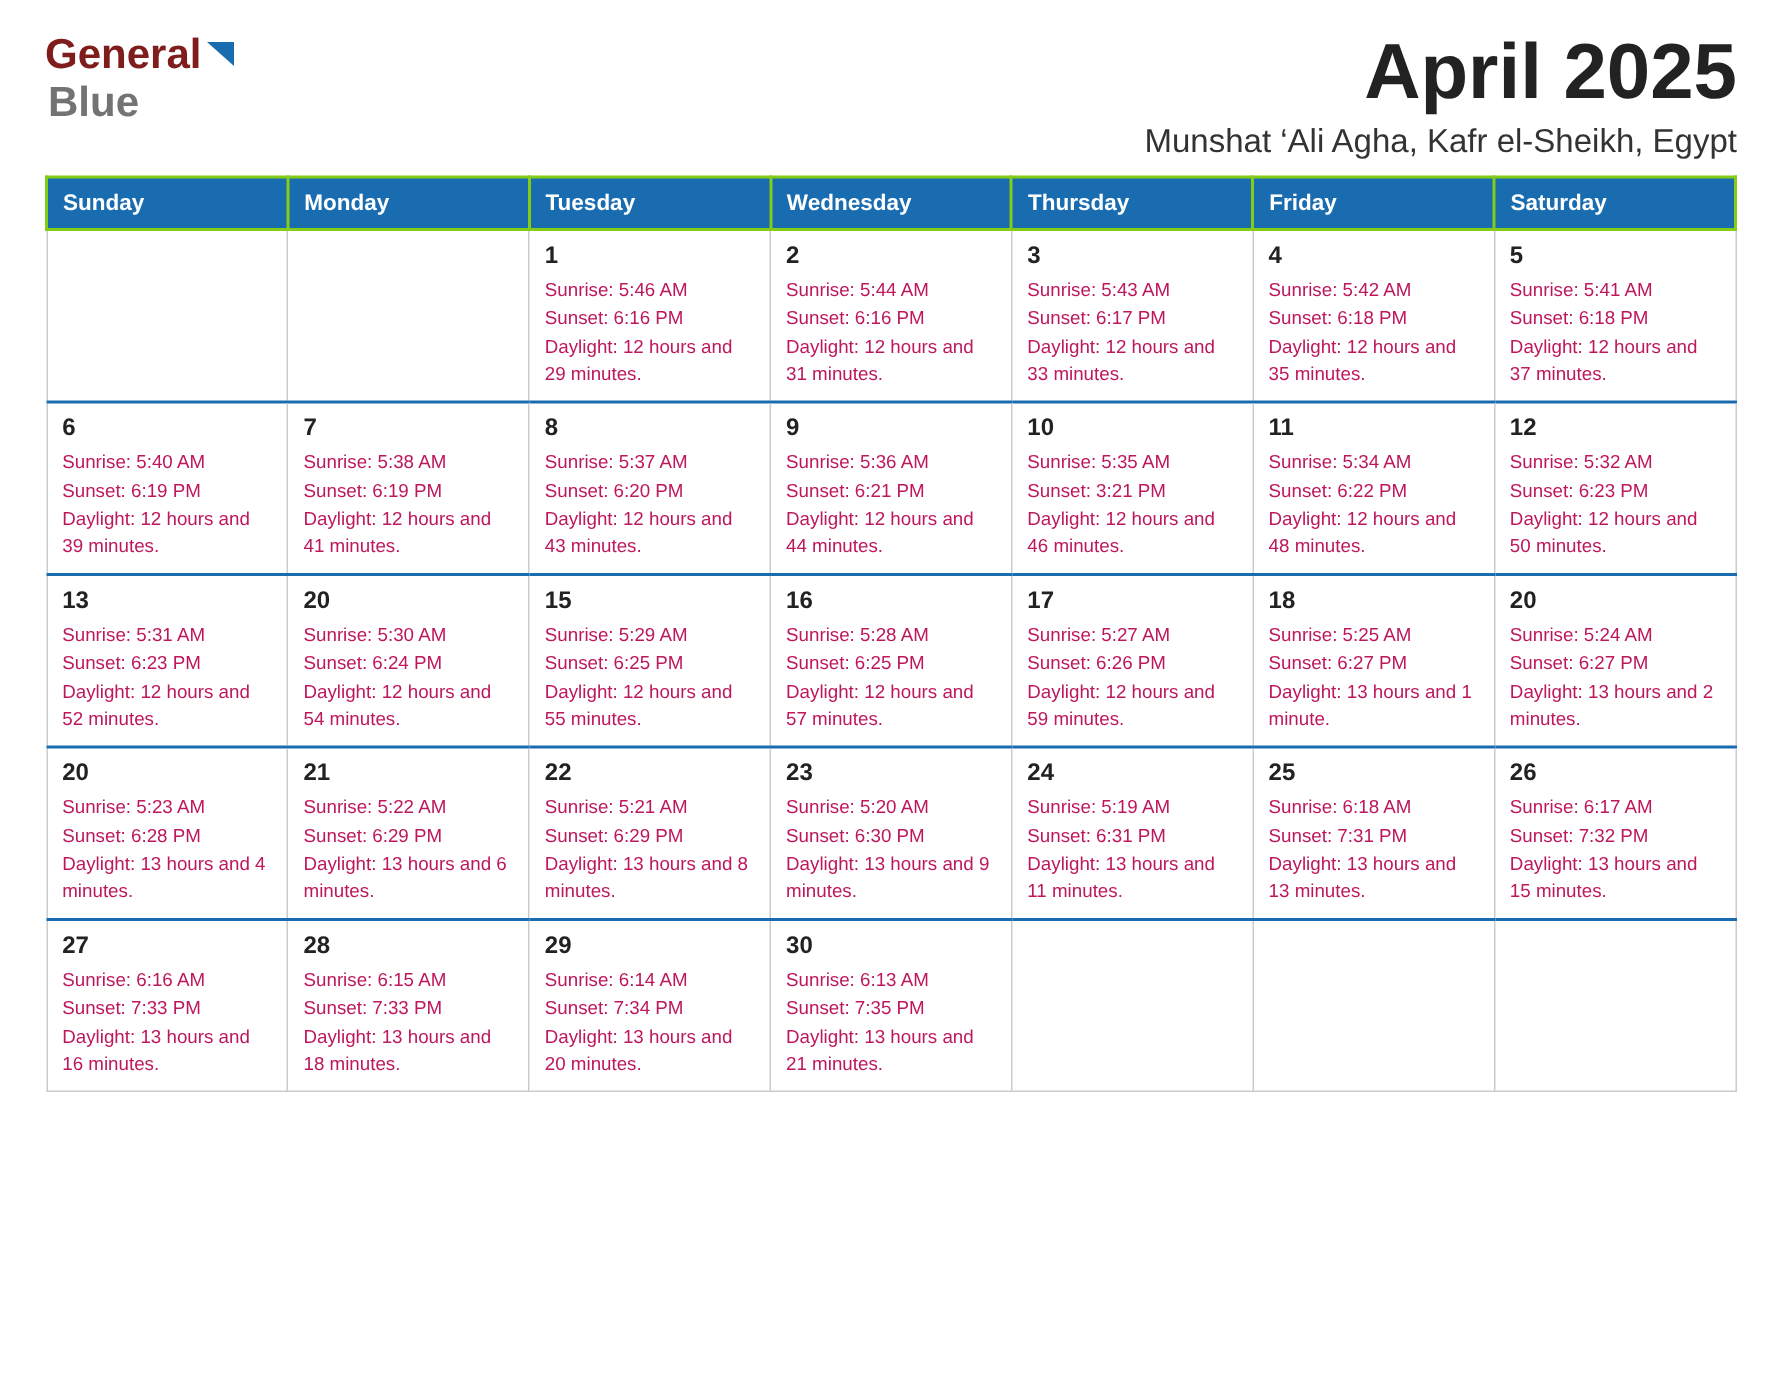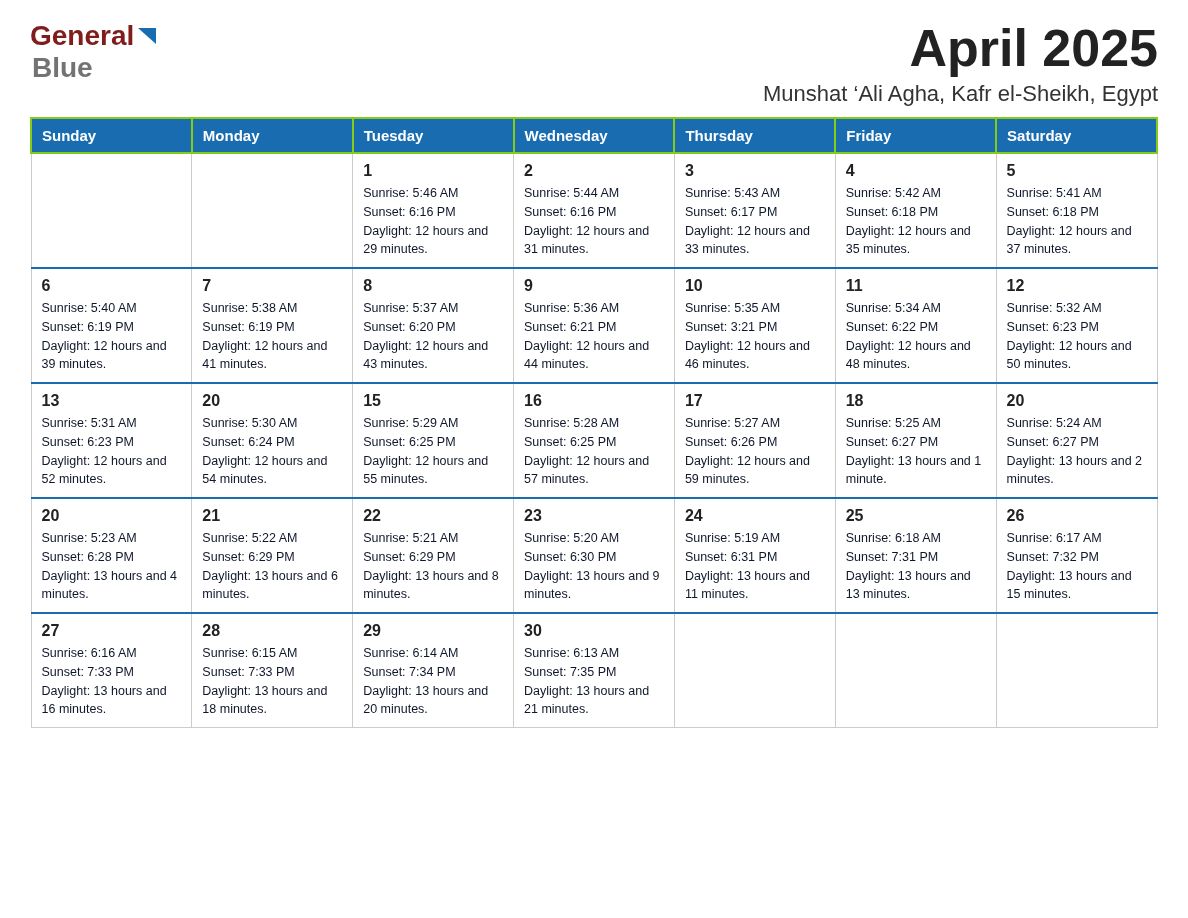--- a/index.html
+++ b/index.html
@@ -56,21 +56,21 @@
     }
     .day-number {
       font-size: 16px;
       font-weight: bold;
       color: #222;
       display: block;
       margin-bottom: 4px;
     }
     .day-info {
       font-size: 12.5px;
-      color: #0f172a;
+      color: #be185d;
       line-height: 1.5;
     }
     .empty-cell {
       background: #ffffff;
       border-top: 2px solid #1a6cb0;
     }
     .logo-wrapper {
       display: flex;
       flex-direction: column;
       align-items: flex-start;

